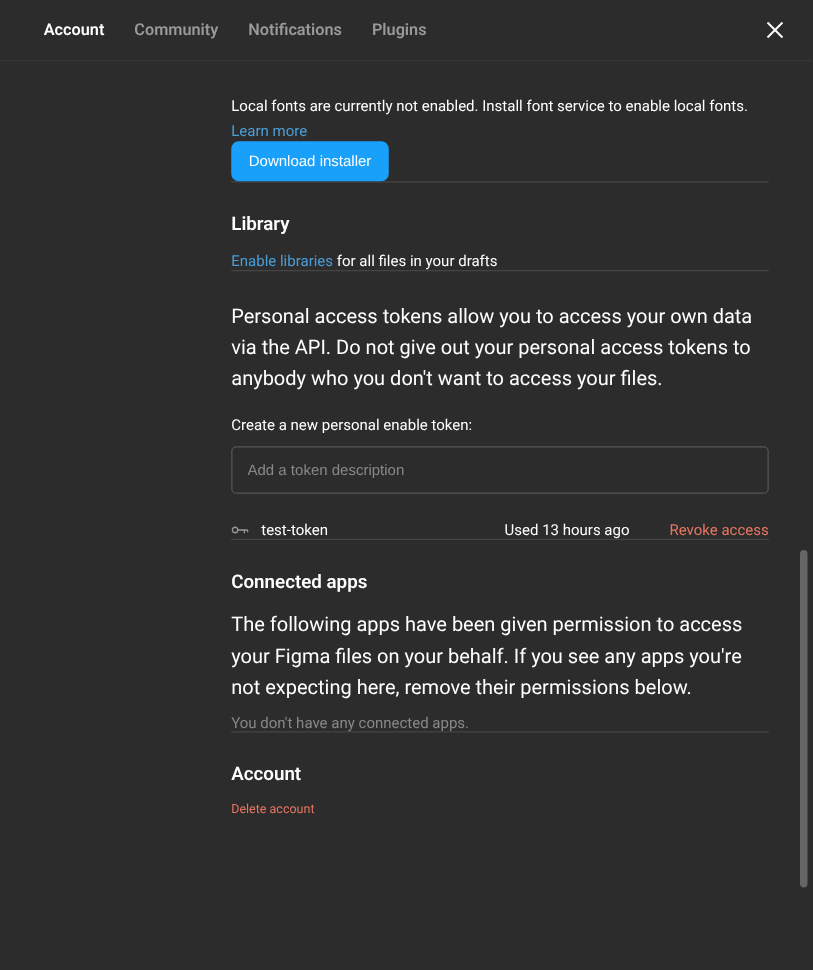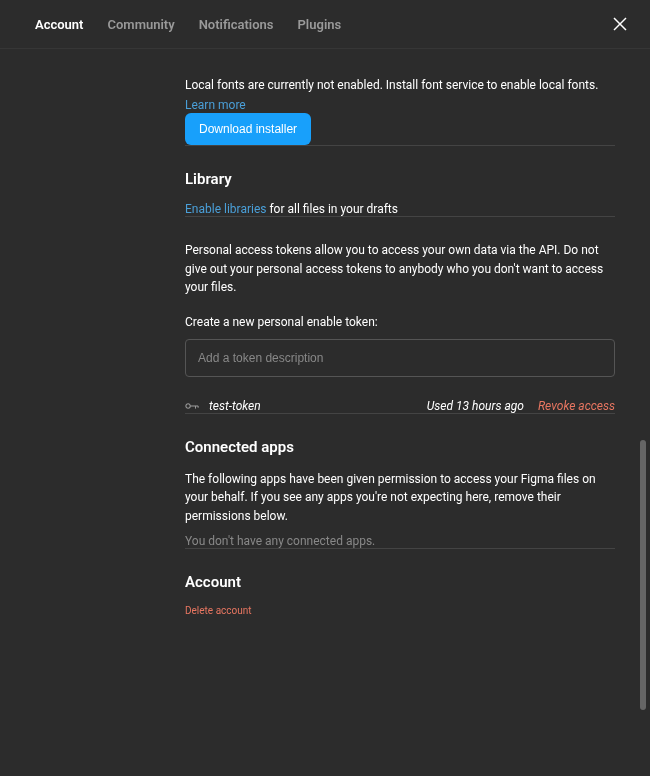--- a/index.html
+++ b/index.html
@@ -85,21 +85,21 @@
       border-top: 1px solid #444;
       padding-top: 24px;
     }
     .section-title {
       font-size: 15px;
       font-weight: 600;
       color: #ffffff;
       margin-bottom: 14px;
     }
     .section-text {
-      font-size: 12px;
+      font-size: 16px;
       color: #ffffff;
       line-height: 1.55;
     }
     .library-text {
       font-size: 12px;
       color: #ffffff;
     }
     .create-label {
       font-size: 12px;
       color: #ffffff;
@@ -121,21 +121,20 @@
       padding: 11px 12px;
     }
     .input-wrap input::placeholder {
       color: #888;
     }
     .token-row {
       display: flex;
       align-items: center;
       justify-content: space-between;
       margin-top: 22px;
-      font-style: italic;
     }
     .token-left {
       display: flex;
       align-items: center;
       gap: 10px;
     }
     .key-icon {
       color: #999;
       display: flex;
       align-items: center;
@@ -144,21 +143,21 @@
       width: 14px;
       height: 10px;
     }
     .token-name {
       font-size: 12px;
       color: #ffffff;
     }
     .token-right {
       display: flex;
       align-items: flex-start;
-      gap: 14px;
+      gap: 32px;
     }
     .token-used {
       font-size: 12px;
       color: #ffffff;
     }
     .revoke {
       font-size: 12px;
       color: #e87661;
       cursor: pointer;
     }

